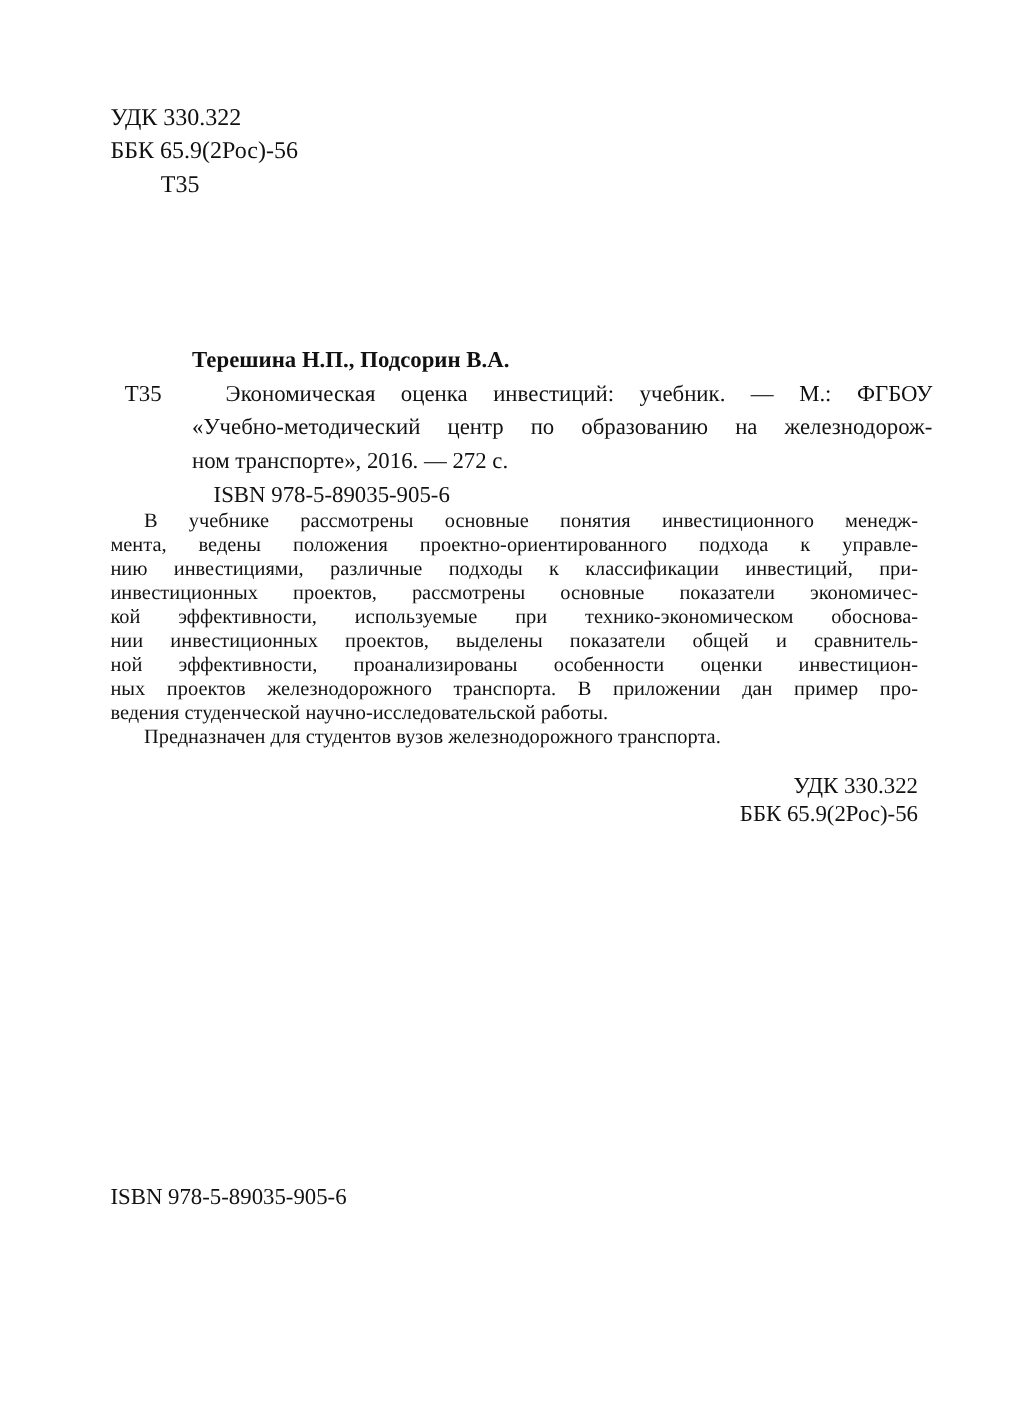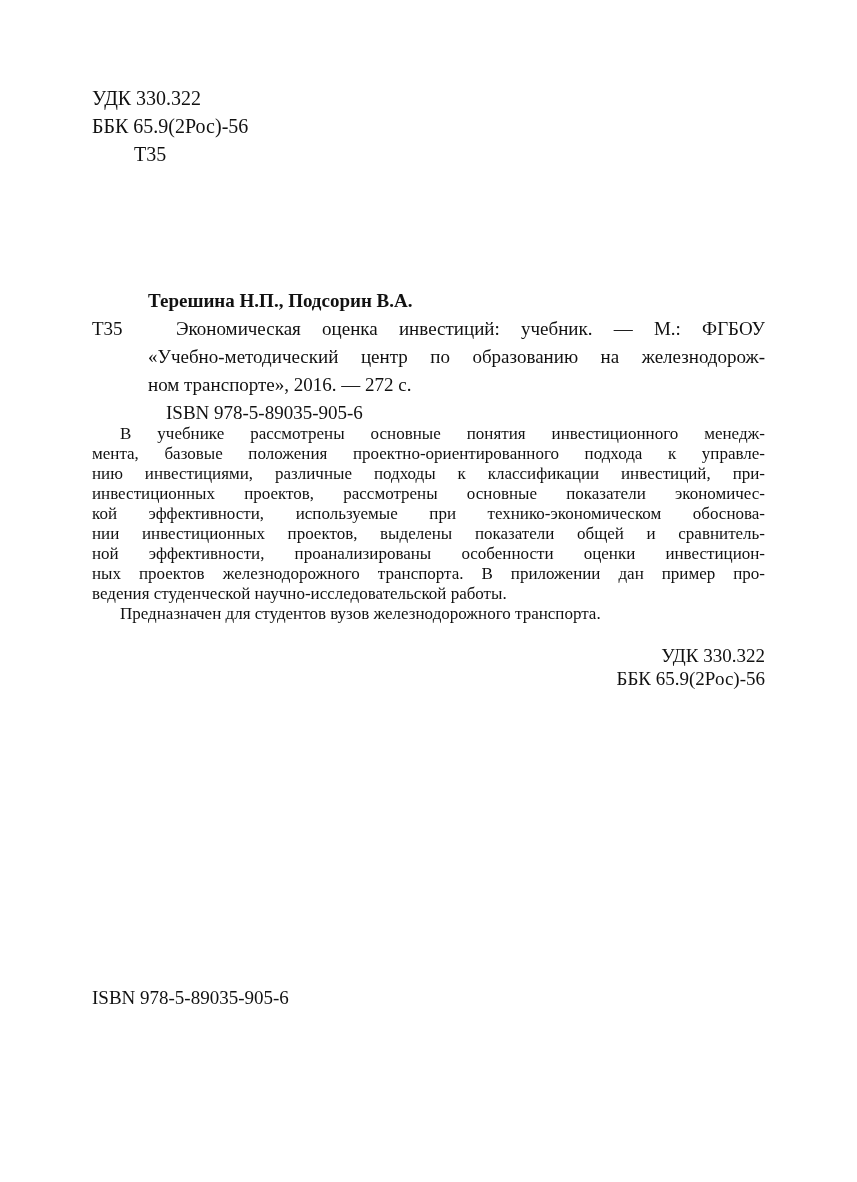--- a/index.html
+++ b/index.html
@@ -16,21 +16,21 @@
   }
   .block { position: absolute; }
 
   .top-codes { left: 92px; top: 84px; font-size: 20px; line-height: 28px; }
   .top-code-t { padding-left: 42px; }
 
   .reviewer { left: 92px; top: 196px; width: 673px; font-size: 19px; line-height: 28px; }
   .jlast { text-align: justify; text-align-last: justify; }
   .italic { font-style: italic; }
 
-  .entry { left: 148px; top: 287px; width: 617px; font-size: 19px; line-height: 28px; }
+  .entry { left: 160px; top: 287px; width: 617px; font-size: 19px; line-height: 28px; }
   .entry-authors { font-weight: bold; }
   .entry-body { position: relative; }
   .entry-code { position: absolute; left: -56px; top: 0; }
   .eline.first { padding-left: 28px; }
   .entry-isbn { padding-left: 18px; }
 
   .annotation { left: 92px; top: 424px; width: 673px; font-size: 17px; line-height: 20px; }
   .aline.first { text-indent: 28px; }
   .audience { text-indent: 28px; }
 
@@ -58,21 +58,21 @@
       <span class="entry-code">Т35</span>
       <div class="eline first jlast">Экономическая оценка инвестиций: учебник. — М.: ФГБОУ</div>
       <div class="eline jlast">«Учебно-методический центр по образованию на железнодорож-</div>
       <div class="eline">ном транспорте», 2016. — 272 с.</div>
       <div class="entry-isbn">ISBN 978-5-89035-905-6</div>
     </div>
   </div>
 
   <div class="block annotation">
     <div class="aline first jlast">В учебнике рассмотрены основные понятия инвестиционного менедж-</div>
-    <div class="aline jlast">мента, базовые положения проектно-ориентированного подхода к управле-</div>
+    <div class="aline jlast">мента, ведены положения проектно-ориентированного подхода к управле-</div>
     <div class="aline jlast">нию инвестициями, различные подходы к классификации инвестиций, при-</div>
     <div class="aline jlast">инвестиционных проектов, рассмотрены основные показатели экономичес-</div>
     <div class="aline jlast">кой эффективности, используемые при технико-экономическом обоснова-</div>
     <div class="aline jlast">нии инвестиционных проектов, выделены показатели общей и сравнитель-</div>
     <div class="aline jlast">ной эффективности, проанализированы особенности оценки инвестицион-</div>
     <div class="aline jlast">ных проектов железнодорожного транспорта. В приложении дан пример про-</div>
     <div class="aline">ведения студенческой научно-исследовательской работы.</div>
     <div class="audience">Предназначен для студентов вузов железнодорожного транспорта.</div>
   </div>
 

